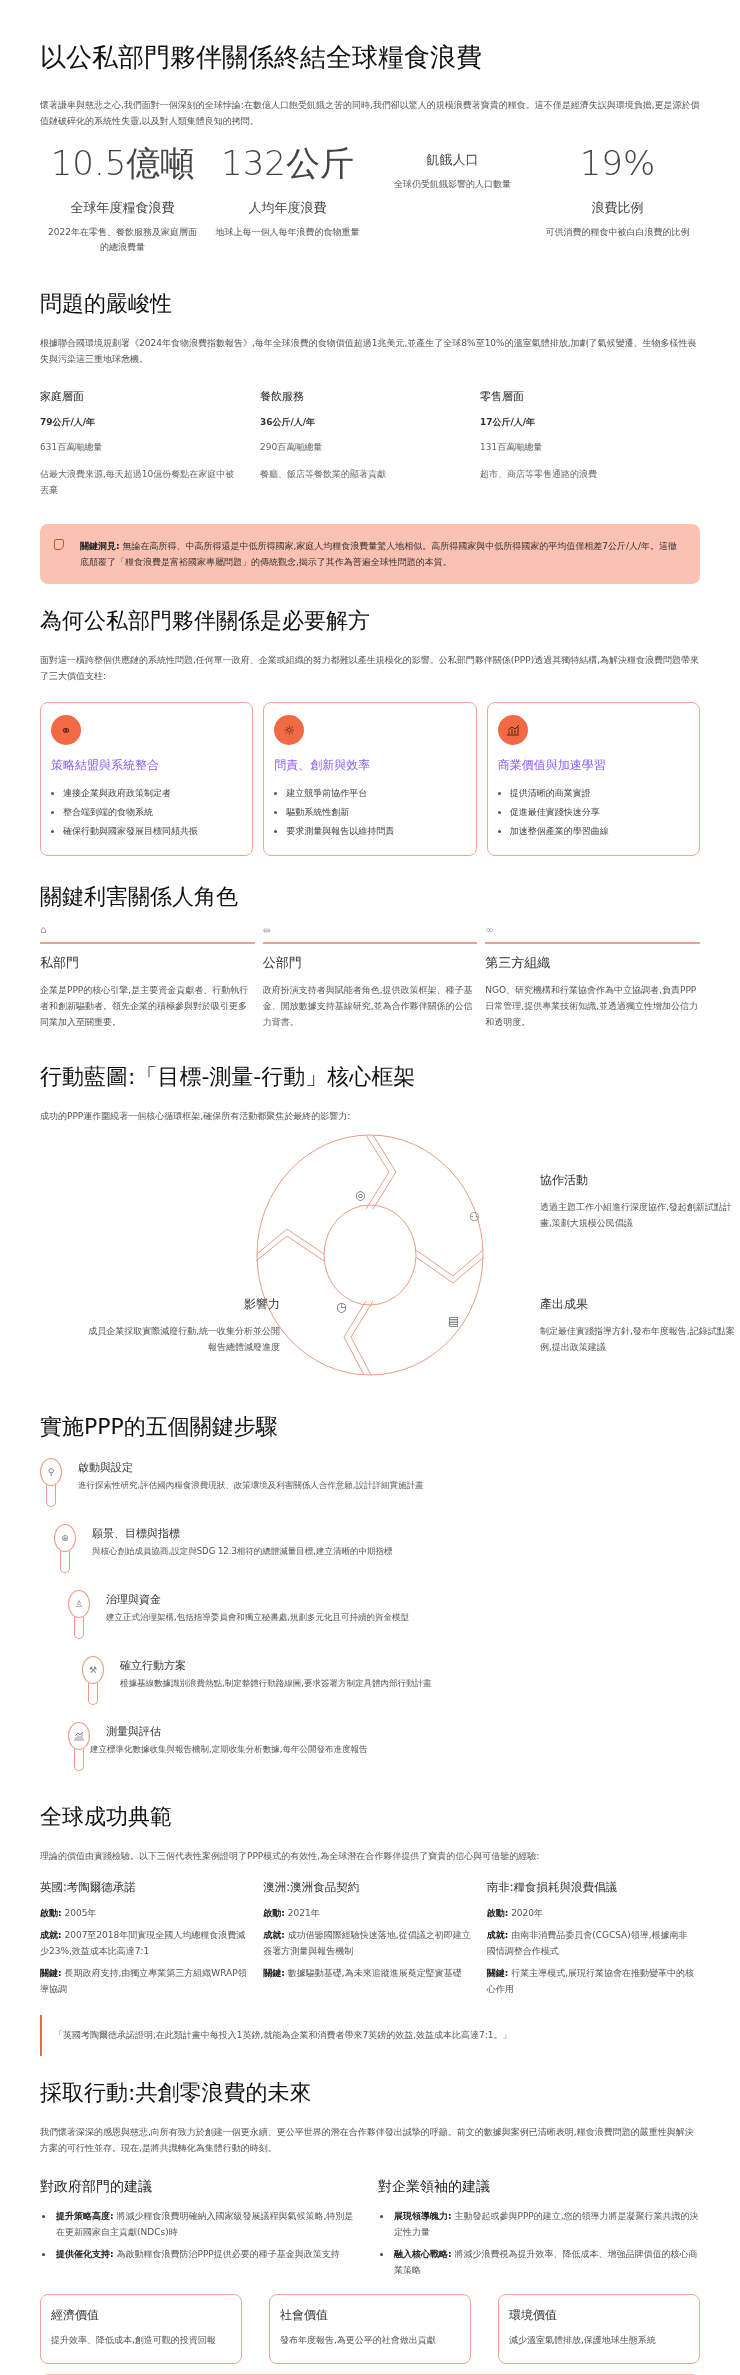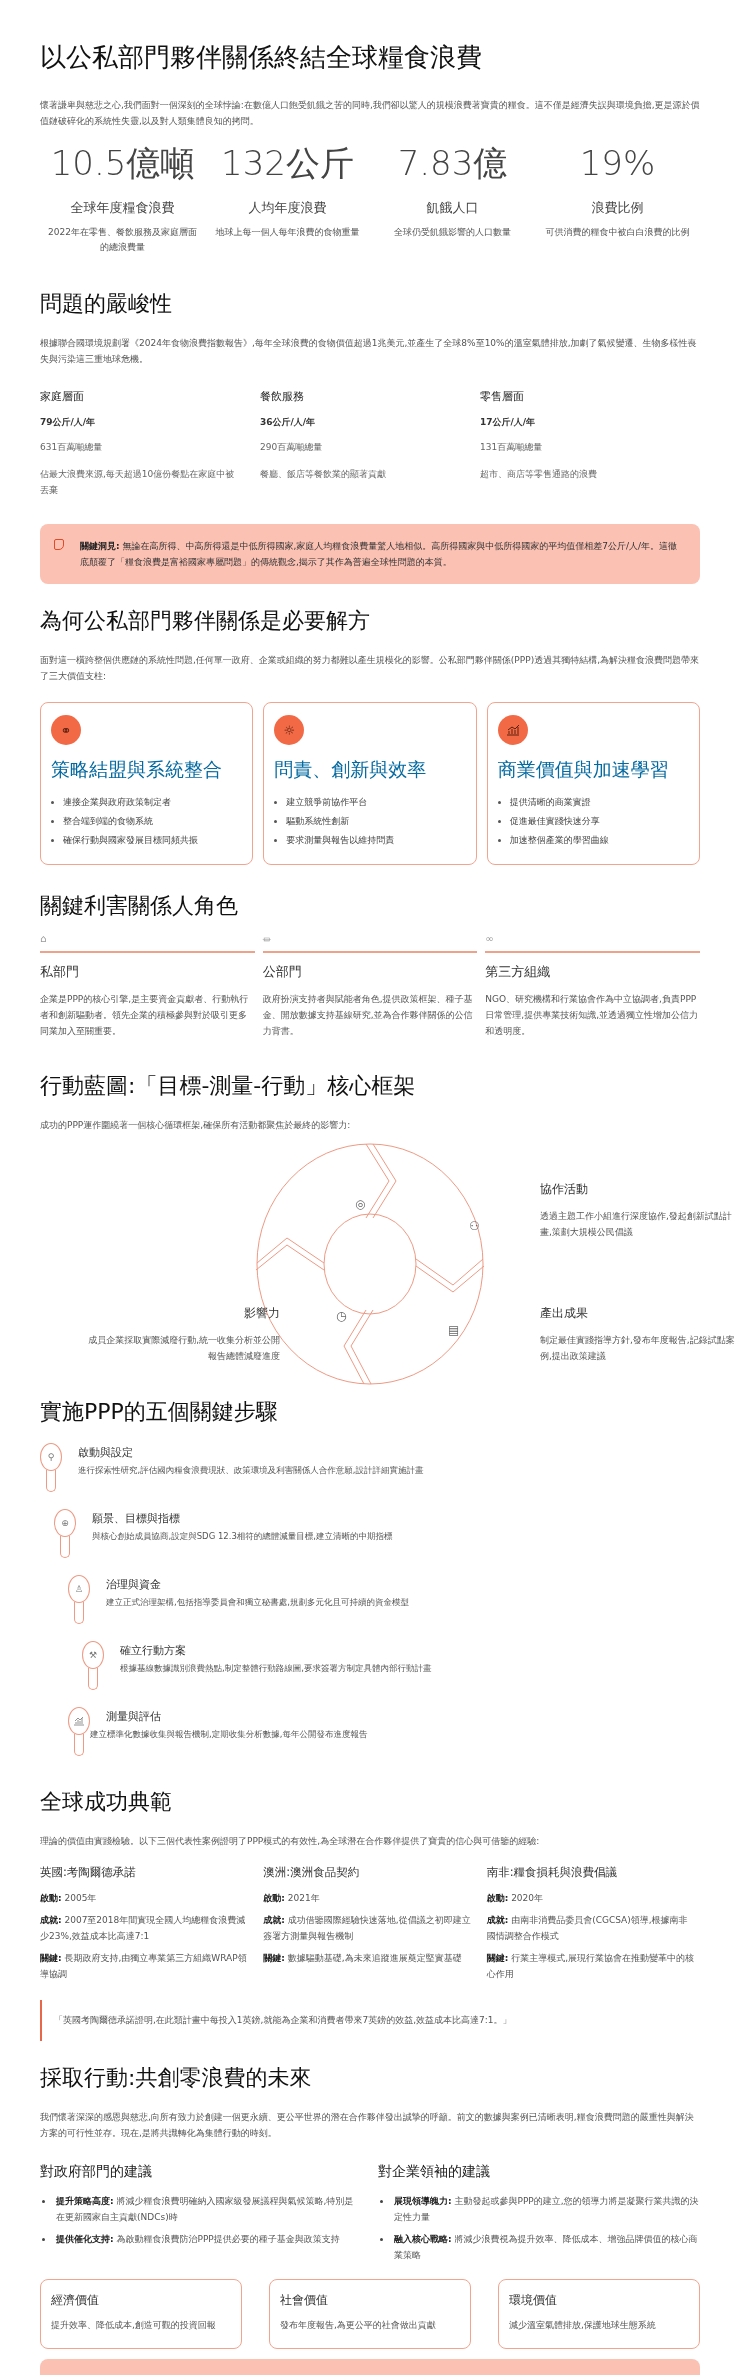--- a/index.html
+++ b/index.html
@@ -48,21 +48,21 @@
   
   .pillars { display: grid; grid-template-columns: repeat(3, 1fr); gap: 10px; margin-top: 18px; }
   .pillar {
     border: 1px solid #f2a48f; border-radius: 8px; padding: 12px 10px 14px 10px;
   }
   .pillar-icon {
     width: 30px; height: 30px; border-radius: 50%; background: #f26a45;
     display: flex; align-items: center; justify-content: center;
     color: #5a1e10; font-size: 13px;
   }
-  .pillar-title { font-size: 19px; color: #0369a1; margin-top: 12px; margin-bottom: 10px; }
+  .pillar-title { font-size: 12px; color: #8b5cf6; margin-top: 12px; margin-bottom: 10px; }
   .pillar ul { list-style: none; }
   .pillar li { font-size: 9px; color: #444; line-height: 19px; padding-left: 12px; position: relative; }
   .pillar li::before { content: ""; position: absolute; left: 0; top: 8px; width: 3px; height: 3px; border-radius: 50%; background: #555; }
 
   
   .sh-grid { display: grid; grid-template-columns: repeat(3, 1fr); gap: 8px; margin-top: 8px; }
   .sh-icon { font-size: 10px; color: #999; height: 16px; line-height: 16px; }
   .sh-bar { height: 2px; background: #eea289; margin-top: 4px; margin-bottom: 10px; }
   .sh-title { font-size: 13px; color: #333; margin-bottom: 10px; }
   .sh-desc { font-size: 9px; color: #555; line-height: 16px; }
@@ -130,21 +130,20 @@
       <div class="stat-value">10.5億噸</div>
       <div class="stat-label">全球年度糧食浪費</div>
       <div class="stat-desc">2022年在零售、餐飲服務及家庭層面的總浪費量</div>
     </div>
     <div>
       <div class="stat-value">132公斤</div>
       <div class="stat-label">人均年度浪費</div>
       <div class="stat-desc">地球上每一個人每年浪費的食物重量</div>
     </div>
     <div>
-      <div class="stat-value">7.83億</div>
       <div class="stat-label">飢餓人口</div>
       <div class="stat-desc">全球仍受飢餓影響的人口數量</div>
     </div>
     <div>
       <div class="stat-value">19%</div>
       <div class="stat-label">浪費比例</div>
       <div class="stat-desc">可供消費的糧食中被白白浪費的比例</div>
     </div>
   </div>
 
@@ -271,21 +270,21 @@
         <div class="ct">產出成果</div>
         <div class="cd">制定最佳實踐指導方針,發布年度報告,記錄試點案例,提出政策建議</div>
       </div>
       <div class="cyc-item cyc-left" style="left:40px; top:164px;">
         <div class="ct">影響力</div>
         <div class="cd">成員企業採取實際減廢行動,統一收集分析並公開報告總體減廢進度</div>
       </div>
     </div>
   </section>
 
-  <section style="margin-top:8px;">
+  <section style="margin-top:32px;">
     <h2 class="sec">實施PPP的五個關鍵步驟</h2>
     <div class="steps">
       <div class="step">
         <div class="pin" style="left:0;">
           <div class="pin-head">⚲</div>
             <div class="pin-stem"></div>
         </div>
         <div class="st" style="left:38px;">啟動與設定</div>
         <div class="sd" style="left:38px;">進行探索性研究,評估國內糧食浪費現狀、政策環境及利害關係人合作意願,設計詳細實施計畫</div>
       </div>

